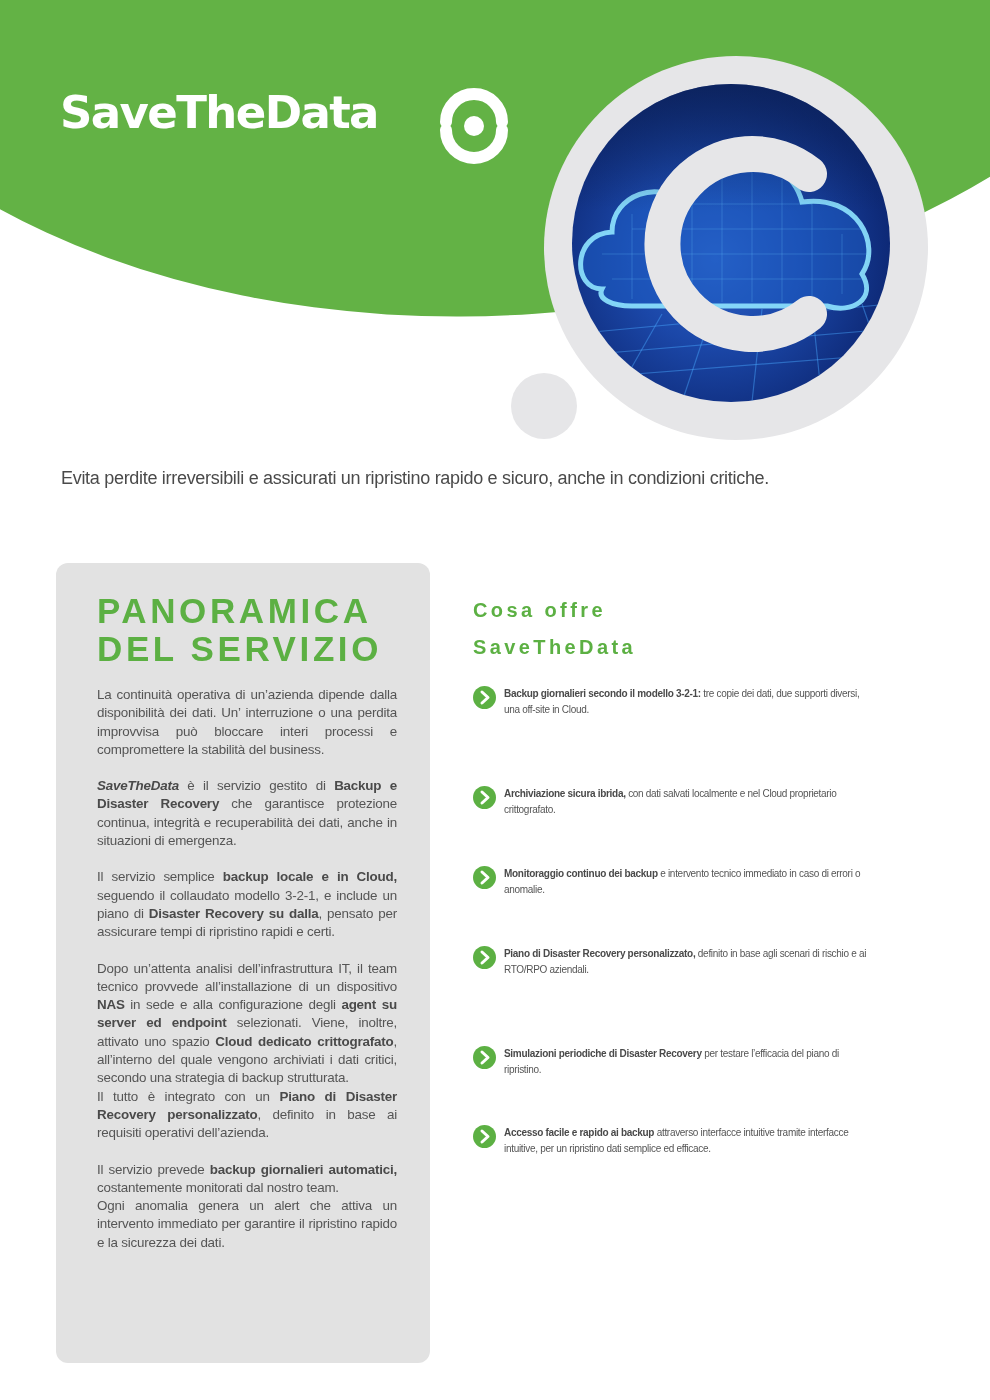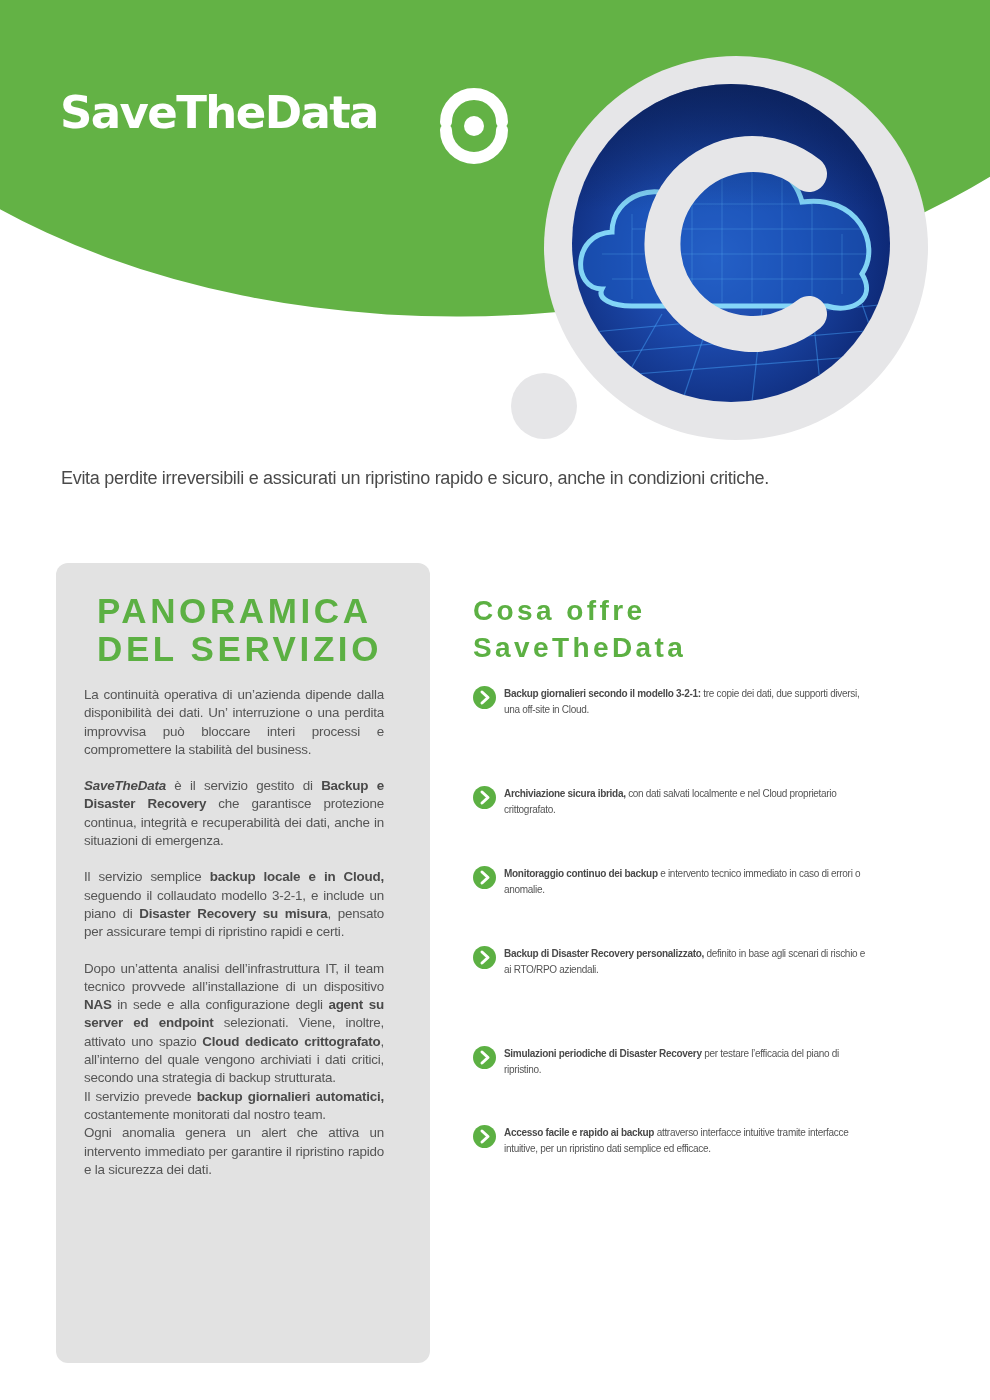--- a/index.html
+++ b/index.html
@@ -42,31 +42,31 @@
   .panel {
     position: absolute; left: 56px; top: 563px; width: 374px; height: 800px;
     background: #e2e2e2; border-radius: 12px;
   }
   .panel-title {
     position: absolute; left: 97px; top: 592px;
     font-size: 35px; font-weight: bold; letter-spacing: 3.6px;
     color: #5cb043; line-height: 38px;
   }
   .panel-body {
-    position: absolute; left: 84px; top: 686px; width: 300px;
+    position: absolute; left: 97px; top: 686px; width: 300px;
     font-size: 13.4px; line-height: 18.3px; color: #555; text-align: justify;
     letter-spacing: -0.2px;
   }
   .panel-body p { margin-bottom: 18px; }
   .panel-body p.tight { margin-bottom: 0; }
   .panel-body b { color: #4a4a4a; }
 
   .offer-title {
     position: absolute; left: 473px; top: 592px;
-    font-size: 28px; font-weight: bold; letter-spacing: 3.4px;
+    font-size: 20px; font-weight: bold; letter-spacing: 3.4px;
     color: #5cb043; line-height: 37px;
   }
   .offer-list { position: absolute; left: 473px; top: 686px; width: 400px; }
   .offer-item { position: absolute; left: 0; width: 400px; }
   .offer-bullet {
     position: absolute; left: 0; top: 0; width: 23px; height: 23px;
     border-radius: 50%; background: #5cb043;
   }
   .offer-bullet svg { position: absolute; left: 0; top: 0; }
   .offer-text {
@@ -140,22 +140,23 @@
 
 <div class="panel"></div>
 <div class="panel-title">
   <div>PANORAMICA</div>
   <div>DEL SERVIZIO</div>
 </div>
 
 <div class="panel-body">
   <p>La continuità operativa di un’azienda dipende dalla disponibilità dei dati. Un’ interruzione o una perdita improvvisa può bloccare interi processi e compromettere la stabilità del business.</p>
   <p><b><i>SaveTheData</i></b><span> è il servizio gestito di </span><b>Backup e Disaster Recovery</b><span> che garantisce protezione continua, integrità e recuperabilità dei dati, anche in situazioni di emergenza.</span></p>
-  <p><span>Il servizio semplice </span><b>backup locale e in Cloud,</b><span> seguendo il collaudato modello 3-2-1, e include un piano di </span><b>Disaster Recovery su misura</b><span>, pensato per assicurare tempi di ripristino rapidi e certi.</span></p>
+  <p><span>Il servizio semplice </span><b>backup locale e in Cloud,</b><span> seguendo il collaudato modello 3-2-1, e include un piano di </span><b>Disaster Recovery su dalla</b><span>, pensato per assicurare tempi di ripristino rapidi e certi.</span></p>
   <p class="tight"><span>Dopo un’attenta analisi dell’infrastruttura IT, il team tecnico provvede all’installazione di un dispositivo </span><b>NAS</b><span> in sede e alla configurazione degli </span><b>agent su server ed endpoint</b><span> selezionati. Viene, inoltre, attivato uno spazio </span><b>Cloud dedicato crittografato</b><span>, all’interno del quale vengono archiviati i dati critici, secondo una strategia di backup strutturata.</span></p>
+  <p><span>Il tutto è integrato con un </span><b>Piano di Disaster Recovery personalizzato</b><span>, definito in base ai requisiti operativi dell’azienda.</span></p>
   <p class="tight"><span>Il servizio prevede </span><b>backup giornalieri automatici,</b><span> costantemente monitorati dal nostro team.</span></p>
   <p>Ogni anomalia genera un alert che attiva un intervento immediato per garantire il ripristino rapido e la sicurezza dei dati.</p>
 </div>
 
 <div class="offer-title">
   <div>Cosa offre</div>
   <div>SaveTheData</div>
 </div>
 
 <div class="offer-list">
@@ -182,21 +183,21 @@
         </svg>
       </span>
     <div class="offer-text"><b>Monitoraggio continuo dei backup</b><span> e intervento tecnico immediato in caso di errori o anomalie.</span></div>
   </div>
   <div class="offer-item" style="top:260px">
     <span class="offer-bullet">
         <svg width="23" height="23" viewBox="0 0 23 23">
           <path d="M9 6 L15 11.5 L9 17" fill="none" stroke="#fff" stroke-width="3" stroke-linecap="round" stroke-linejoin="round"></path>
         </svg>
       </span>
-    <div class="offer-text"><b>Backup di Disaster Recovery personalizzato,</b><span> definito in base agli scenari di rischio e ai RTO/RPO aziendali.</span></div>
+    <div class="offer-text"><b>Piano di Disaster Recovery personalizzato,</b><span> definito in base agli scenari di rischio e ai RTO/RPO aziendali.</span></div>
   </div>
   <div class="offer-item" style="top:360px">
     <span class="offer-bullet">
         <svg width="23" height="23" viewBox="0 0 23 23">
           <path d="M9 6 L15 11.5 L9 17" fill="none" stroke="#fff" stroke-width="3" stroke-linecap="round" stroke-linejoin="round"></path>
         </svg>
       </span>
     <div class="offer-text"><b>Simulazioni periodiche di Disaster Recovery</b><span> per testare l’efficacia del piano di ripristino.</span></div>
   </div>
   <div class="offer-item" style="top:439px">

